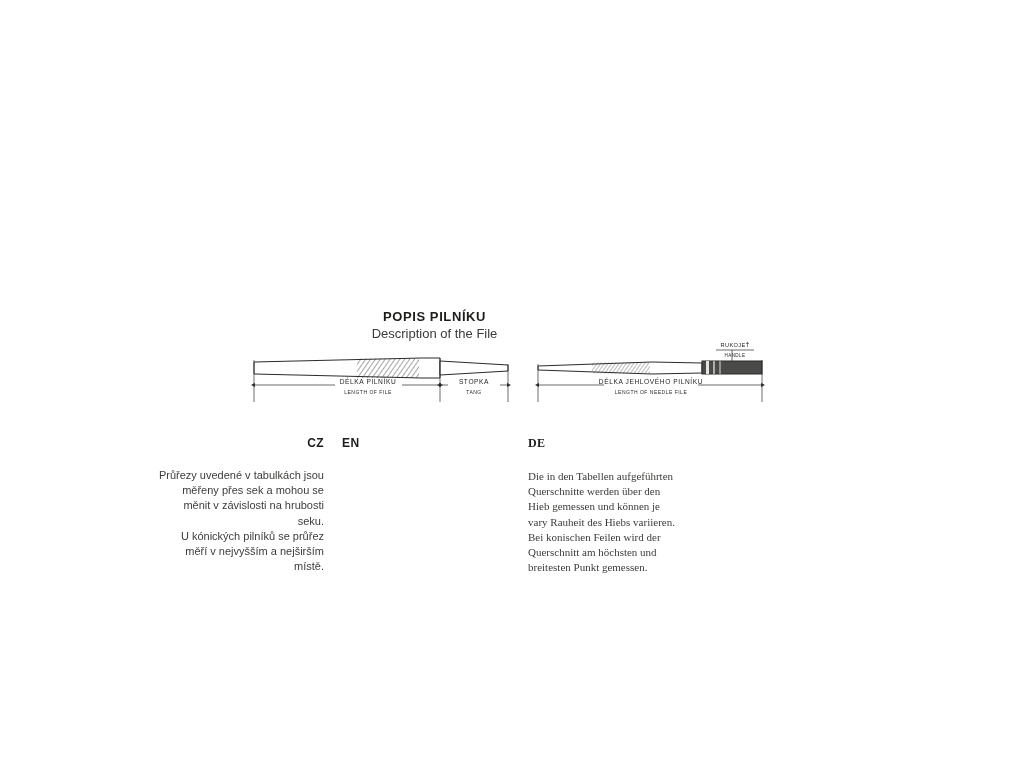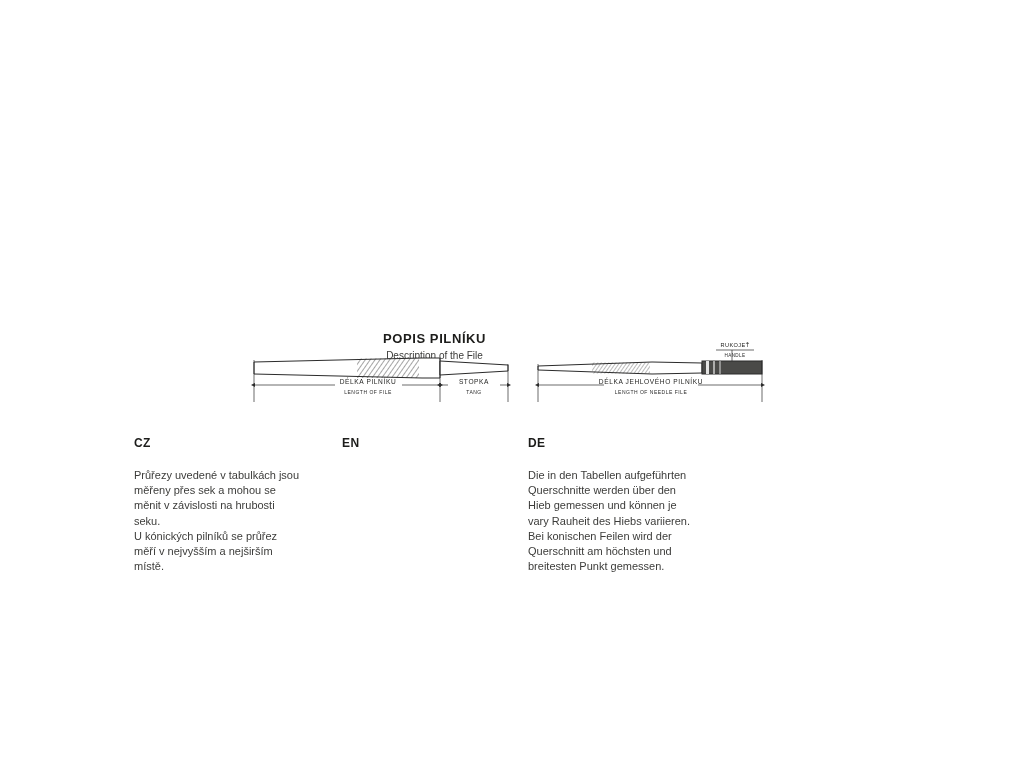--- a/index.html
+++ b/index.html
@@ -16,31 +16,30 @@
     overflow: hidden;
   }
 
   
   .title-block {
     position: absolute;
     top: 308px;
     left: 0;
     width: 869px;
     text-align: center;
-    margin-top: 22px;
   }
   .title-main {
     font-size: 13px;
     font-weight: bold;
     letter-spacing: 0.6px;
     color: #1d1d1b;
     line-height: 17px;
   }
   .title-sub {
-    font-size: 10px;
+    font-size: 13px;
     font-weight: normal;
     color: #3a3a38;
     line-height: 18px;
   }
 
   
   .diagram-wrap {
     position: absolute;
     top: 340px;
     left: 232px;
@@ -55,23 +54,23 @@
     top: 436px;
     left: 0;
     width: 1024px;
     height: 180px;
   }
   .col {
     position: absolute;
     top: 0;
     width: 190px;
   }
-  .col-cz { left: 134px; }
+  .col-cz { left: 134px; text-align: right; }
   .col-en { left: 342px; }
-  .col-de { left: 528px; }
+  .col-de { left: 528px; font-family: Liberation Serif, serif; }
   .col-ru { left: 720px; width: 192px; }
 
   .col-head {
     font-size: 12px;
     font-weight: bold;
     color: #1d1d1b;
     letter-spacing: 0.4px;
     margin-bottom: 18px;
   }
   .col-body {

